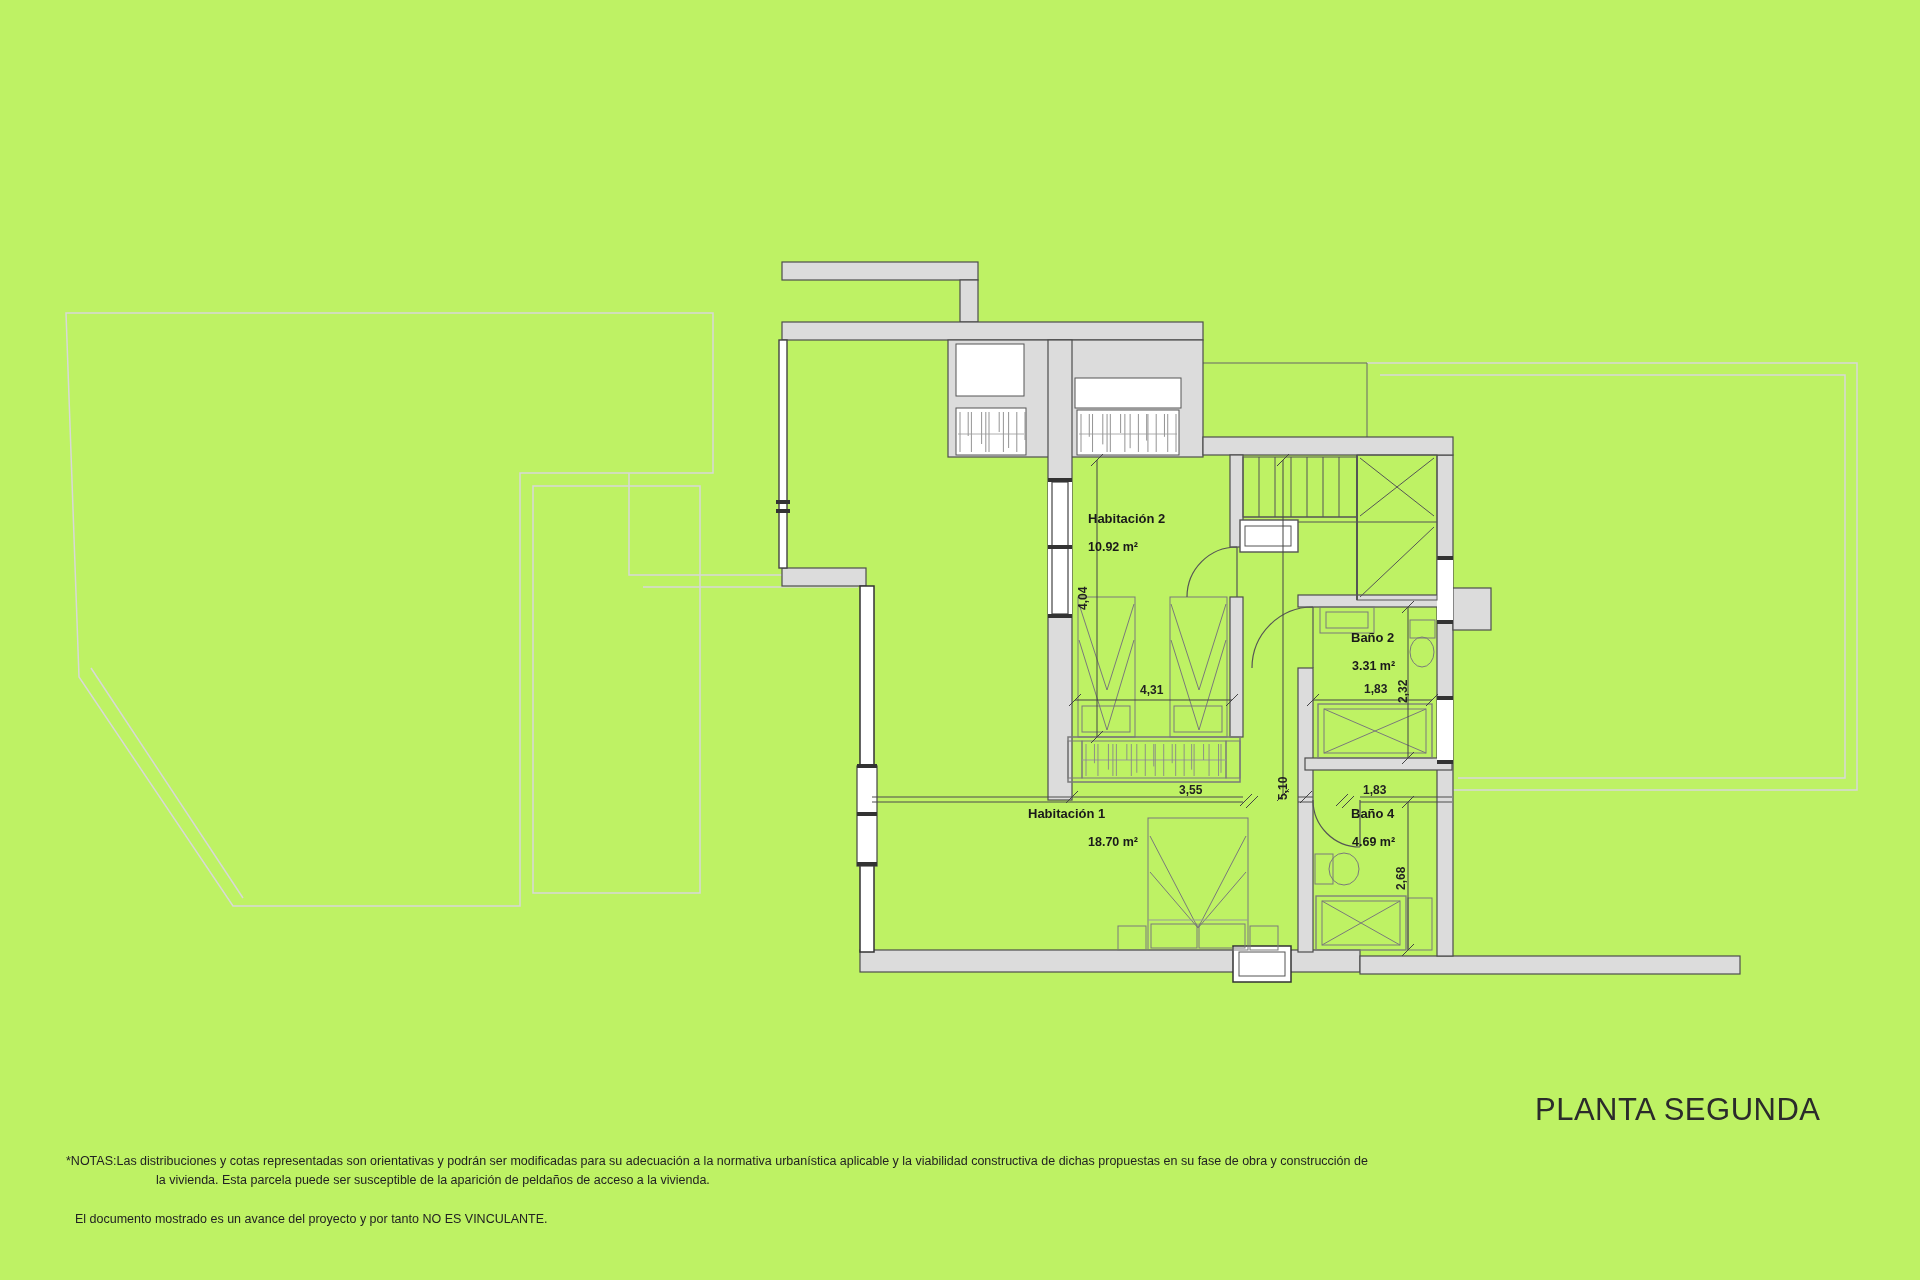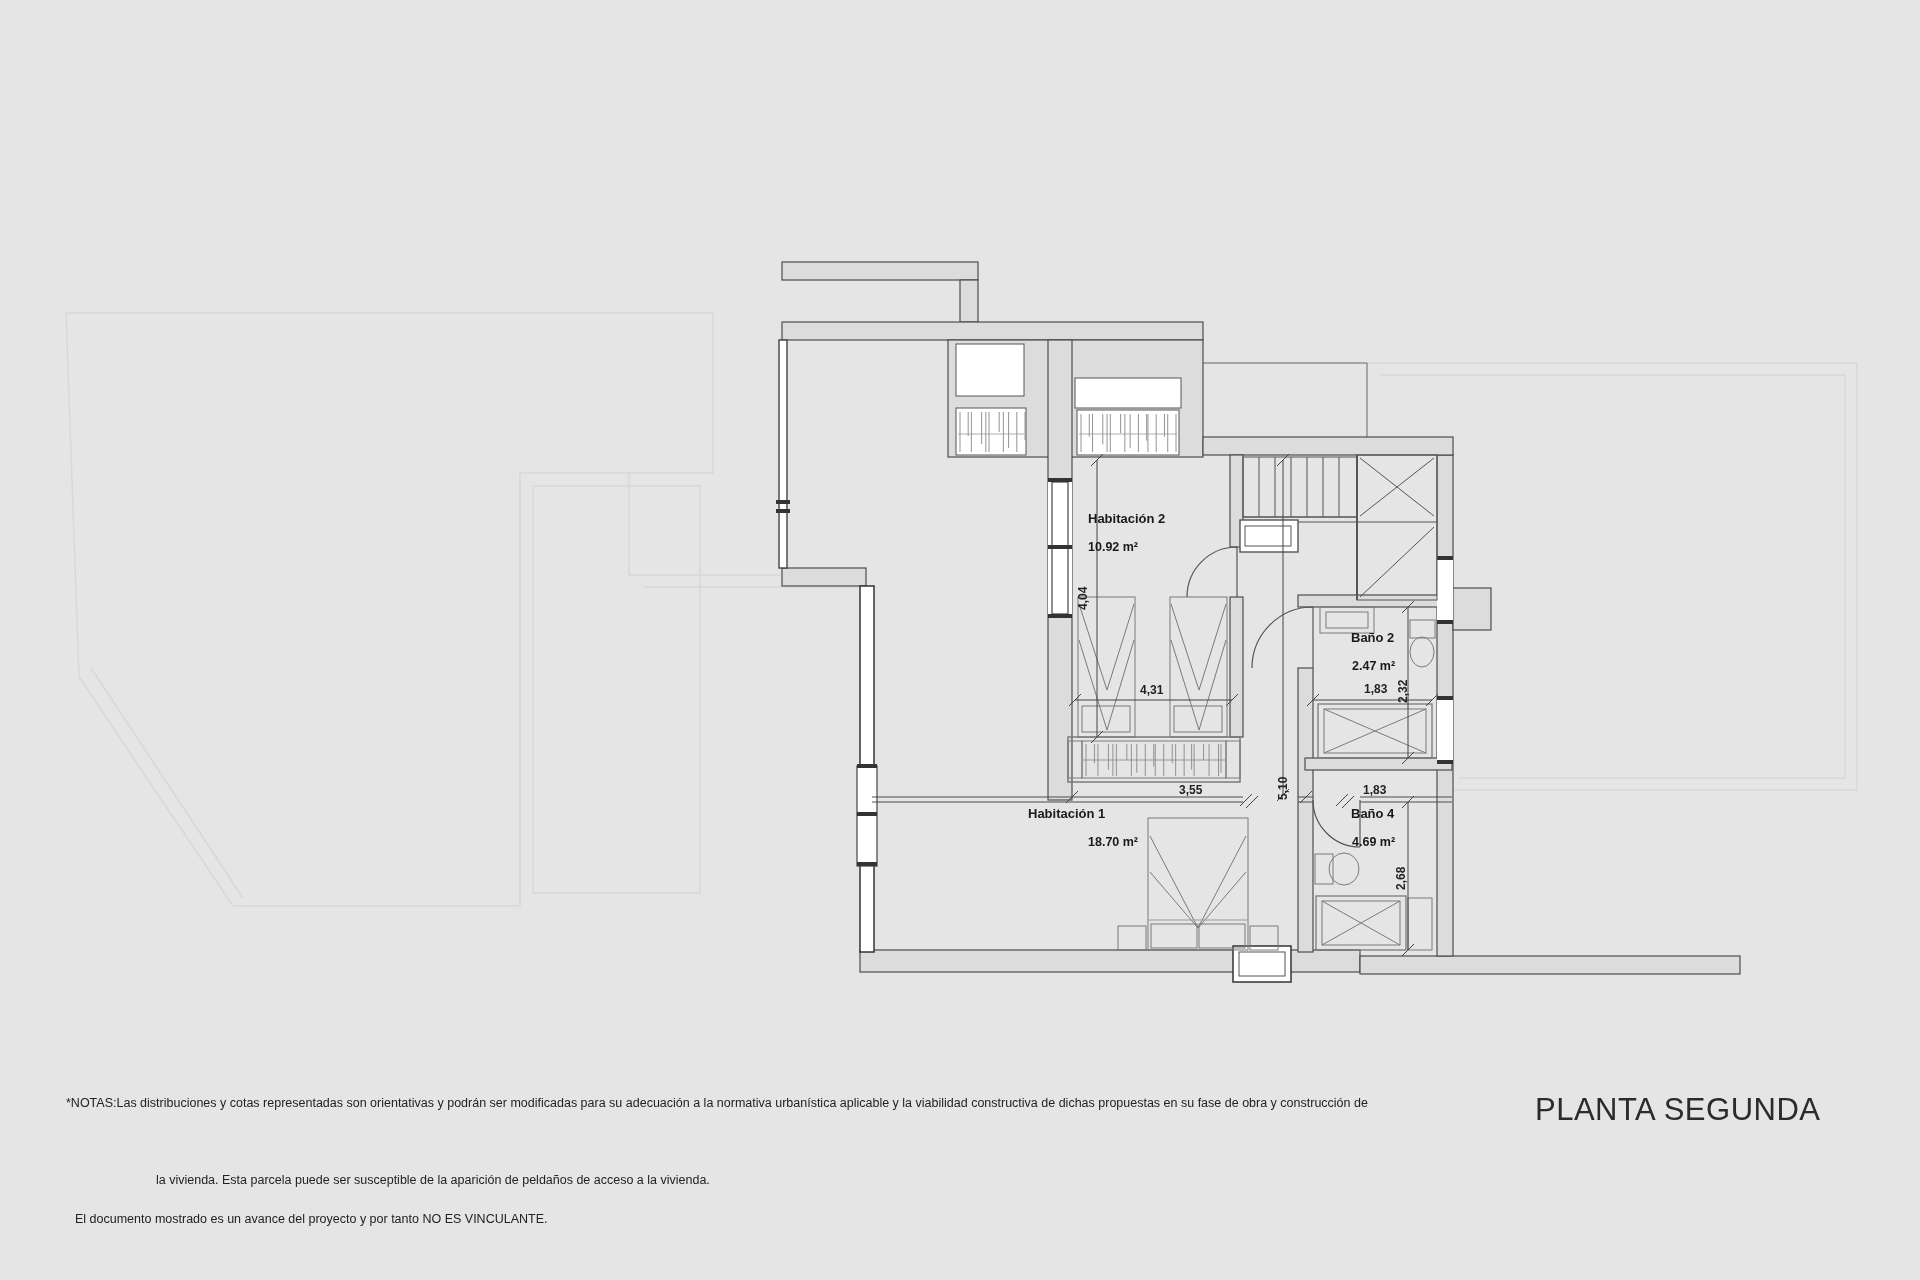--- a/index.html
+++ b/index.html
@@ -1,17 +1,17 @@
 <!DOCTYPE html>
 <html><head>
 <meta charset="utf-8">
 <style>
   html,body{margin:0;padding:0;background:#ffffff;}
   body{font-family:"Liberation Sans", sans-serif;}
-  #stage{position:relative;width:1920px;height:1280px;background:#e5e5e5;overflow:hidden;}
+  #stage{position:relative;width:1920px;height:1280px;background:#bef264;overflow:hidden;}
   #plan-svg{position:absolute;left:0;top:0;}
   .lbl{position:absolute;color:#1a1a1a;white-space:nowrap;}
   .room-name{font-size:13px;font-weight:bold;line-height:16px;}
   .room-area{font-size:12.5px;font-weight:bold;line-height:15px;margin-top:12px;}
   .dim{font-size:12px;font-weight:bold;color:#222;}
   .dim.vert{transform:rotate(-90deg);transform-origin:0 0;}
   .plan-title{font-size:31px;color:#2b2b2b;letter-spacing:0.5px;}
   .note{font-size:12.5px;color:#222;}
 </style>
 </head>
@@ -223,33 +223,33 @@
     </g>
   </svg>
 
   <div class="lbl room-name" style="left:1088px;top:511px">Habitación 2</div>
   <div class="lbl room-area" style="left:1088px;top:528px">10.92 m²</div>
 
   <div class="lbl room-name" style="left:1028px;top:806px">Habitación 1</div>
   <div class="lbl room-area" style="left:1088px;top:823px">18.70 m²</div>
 
   <div class="lbl room-name" style="left:1351px;top:630px">Baño 2</div>
-  <div class="lbl room-area" style="left:1352px;top:647px">2.47 m²</div>
+  <div class="lbl room-area" style="left:1352px;top:647px">3.31 m²</div>
 
   <div class="lbl room-name" style="left:1351px;top:806px">Baño 4</div>
   <div class="lbl room-area" style="left:1352px;top:823px">4.69 m²</div>
 
   <div class="lbl dim vert" style="left:1076px;top:610px">4,04</div>
   <div class="lbl dim" style="left:1140px;top:683px">4,31</div>
   <div class="lbl dim" style="left:1179px;top:783px">3,55</div>
   <div class="lbl dim vert" style="left:1276px;top:800px">5,10</div>
   <div class="lbl dim" style="left:1364px;top:682px">1,83</div>
   <div class="lbl dim vert" style="left:1396px;top:703px">2,32</div>
   <div class="lbl dim" style="left:1363px;top:783px">1,83</div>
   <div class="lbl dim vert" style="left:1394px;top:890px">2,68</div>
 
   <div class="lbl plan-title" style="left:1535px;top:1092px">PLANTA SEGUNDA</div>
 
-  <div class="lbl note" style="left:66px;top:1096px"><span>*NOTAS:</span><span>Las distribuciones y cotas representadas son orientativas y podrán ser modificadas para su adecuación a la normativa urbanística aplicable y la viabilidad constructiva de dichas propuestas en su fase de obra y construcción de</span></div>
+  <div class="lbl note" style="left:66px;top:1154px"><span>*NOTAS:</span><span>Las distribuciones y cotas representadas son orientativas y podrán ser modificadas para su adecuación a la normativa urbanística aplicable y la viabilidad constructiva de dichas propuestas en su fase de obra y construcción de</span></div>
   <div class="lbl note" style="left:156px;top:1173px">la vivienda. Esta parcela puede ser susceptible de la aparición de peldaños de acceso a la vivienda.</div>
   <div class="lbl note" style="left:75px;top:1212px">El documento mostrado es un avance del proyecto y por tanto NO ES VINCULANTE.</div>
 
 </div>
 
 </body></html>

